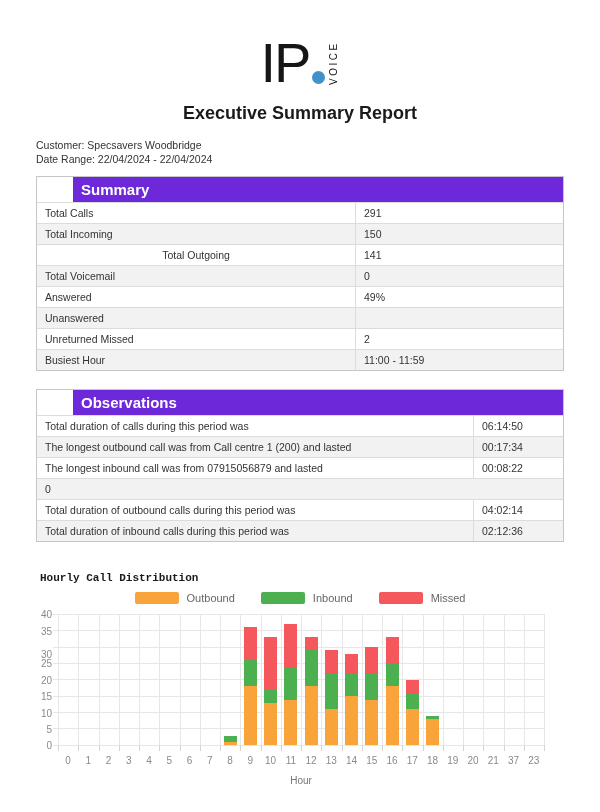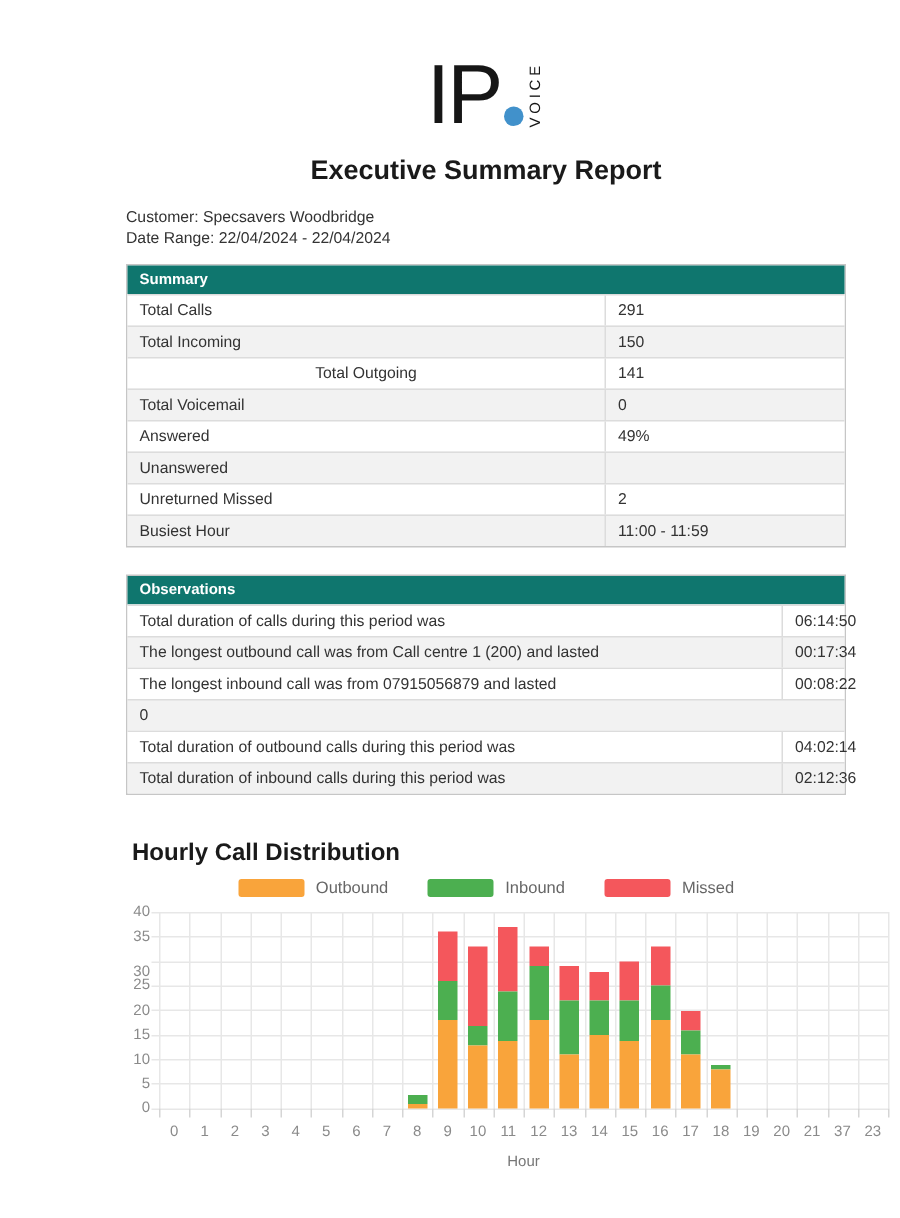--- a/index.html
+++ b/index.html
@@ -1,40 +1,40 @@
 <!DOCTYPE html>
 <html><head>
 <meta charset="utf-8">
 <style>
   * { margin:0; padding:0; box-sizing:border-box; }
   body { background:#ffffff; }
   .page {
     width:600px; height:812px; background:#ffffff; position:relative;
-    font-family:"Liberation Sans", sans-serif; color:#222; overflow:hidden;padding-left:48px;
+    font-family:"Liberation Sans", sans-serif; color:#222; overflow:hidden;
   }
   
   .logo { display:flex; justify-content:center; align-items:flex-end; margin-top:26px; height:60px; }
   .logo-ip { font-size:56px; line-height:0.82; font-weight:normal; color:#161616; letter-spacing:-2px; }
   .logo-dot { width:13px; height:13px; border-radius:50%; margin:0 3px 2px 3px; }
   .logo-voice { writing-mode:vertical-rl; transform:rotate(180deg); font-size:10px;
     letter-spacing:2.5px; color:#161616; height:54px; margin-bottom:1px; }
   
   .report-title { text-align:center; font-size:18px; font-weight:bold; color:#1a1a1a; margin-top:17px; }
   .meta { margin:14px 36px 10px 36px; font-size:10.5px; color:#333; line-height:1.35; }
   
   .data-table { margin:8px 36px 0 36px; border:1px solid #c6c6c6; font-size:10.5px; }
   .data-table + .data-table { margin-top:18px; }
-  .table-title { background:#0f766e; color:#ffffff; font-weight:bold; font-size:10px;
-    padding:4px 8px; }
+  .table-title { background:#6d28d9; color:#ffffff; font-weight:bold; font-size:15px;
+    padding:4px 8px;margin-left:36px; }
   .t-row { display:flex; border-top:1px solid #dcdcdc; background:#ffffff; }
   .t-row:nth-child(even) { background:#f2f2f2; }
   .t-label { padding:4px 8px; border-right:1px solid #dcdcdc; color:#333; }
   .t-value { flex:1; padding:4px 8px; color:#333; }
   
-  .chart-title { margin:30px 0 0 40px; font-size:16px; font-weight:bold; color:#1a1a1a; }
+  .chart-title { margin:30px 0 0 40px; font-size:11px; font-weight:bold; color:#1a1a1a;font-family:Liberation Mono, monospace; }
   .legend { display:flex; justify-content:center; align-items:center; gap:26px; margin-top:8px; }
   .legend-item { display:flex; align-items:center; gap:8px; font-size:11px; color:#666; }
   .legend-swatch { width:44px; height:12px; border-radius:2px; }
   .plot-wrap { position:relative; margin:10px 0 0 58px; width:486px; height:131px; }
   .gridline-h { position:absolute; left:-5px; width:491px; height:1px; background:#e7e7e7; }
   .gridline-v { position:absolute; top:0; width:1px; height:131px; background:#e7e7e7; }
   .y-label { position:absolute; right:492px; width:30px; text-align:right; font-size:10px;
     color:#8a8a8a; transform:translateY(-50%); }
   .bars { position:absolute; left:0; top:0; width:486px; height:131px; display:flex; align-items:flex-end; }
   .slot { flex:1; height:131px; display:flex; flex-direction:column-reverse; align-items:center; }

